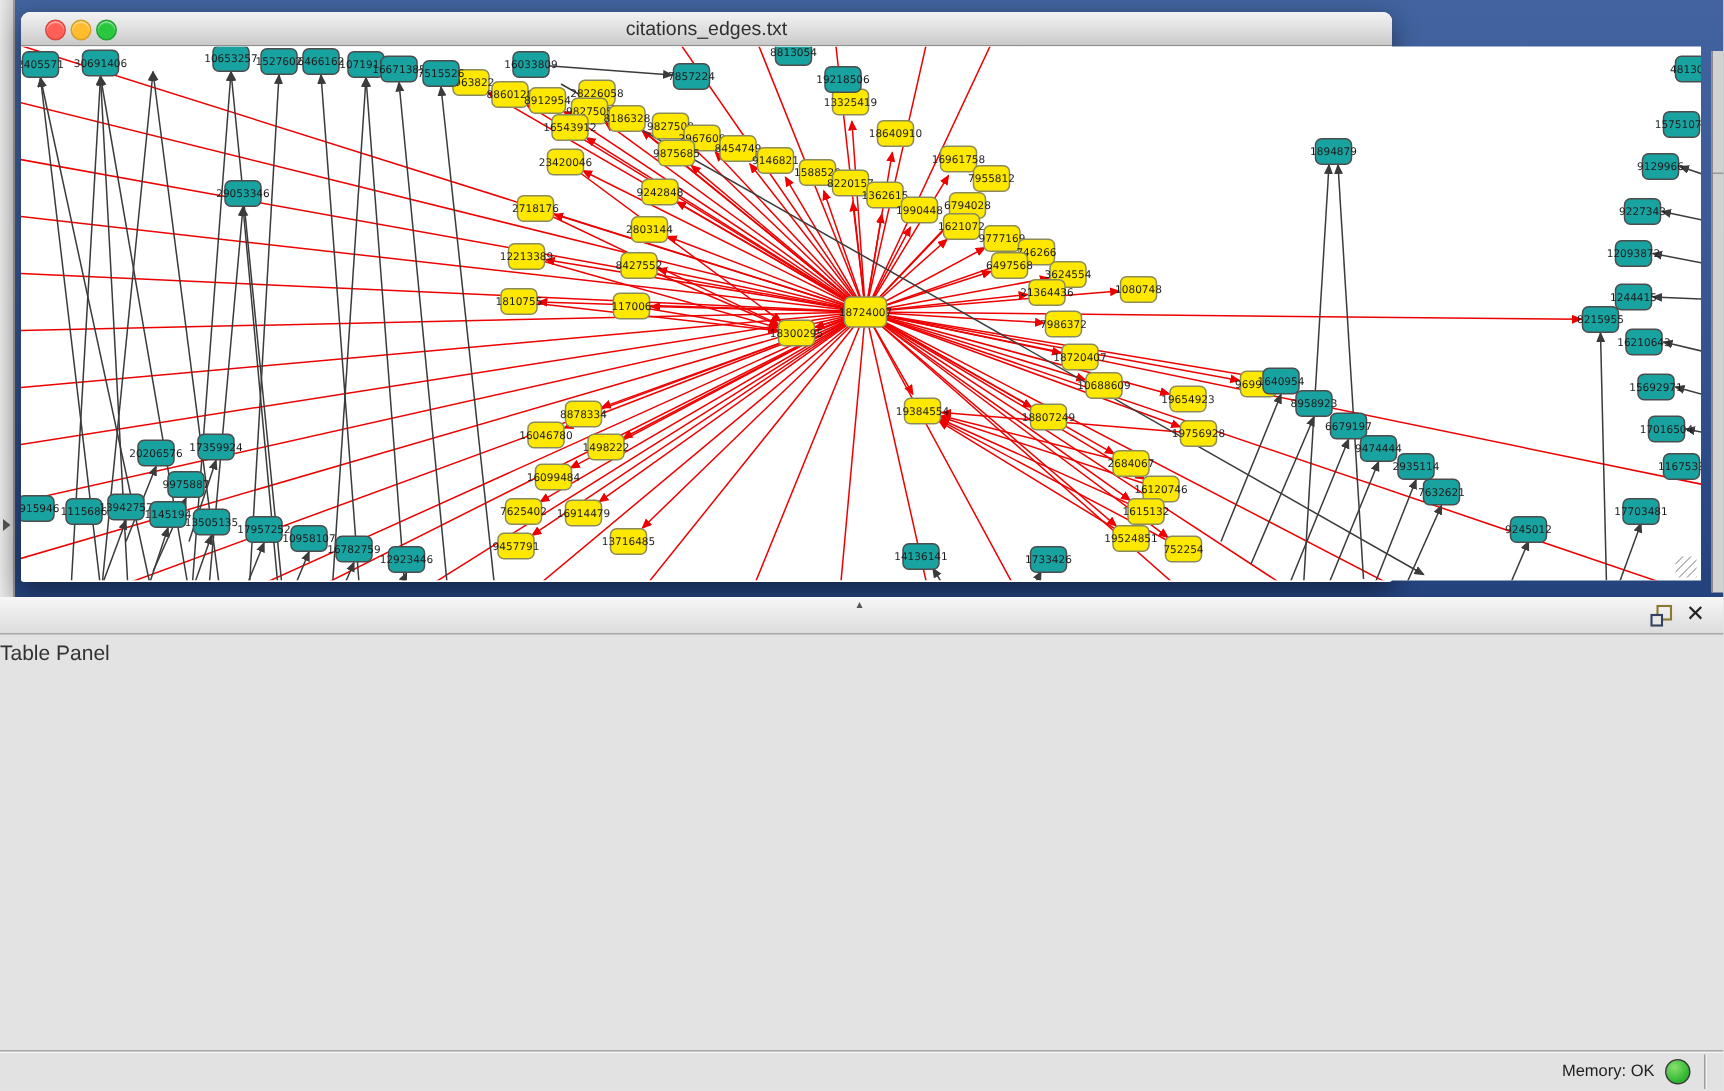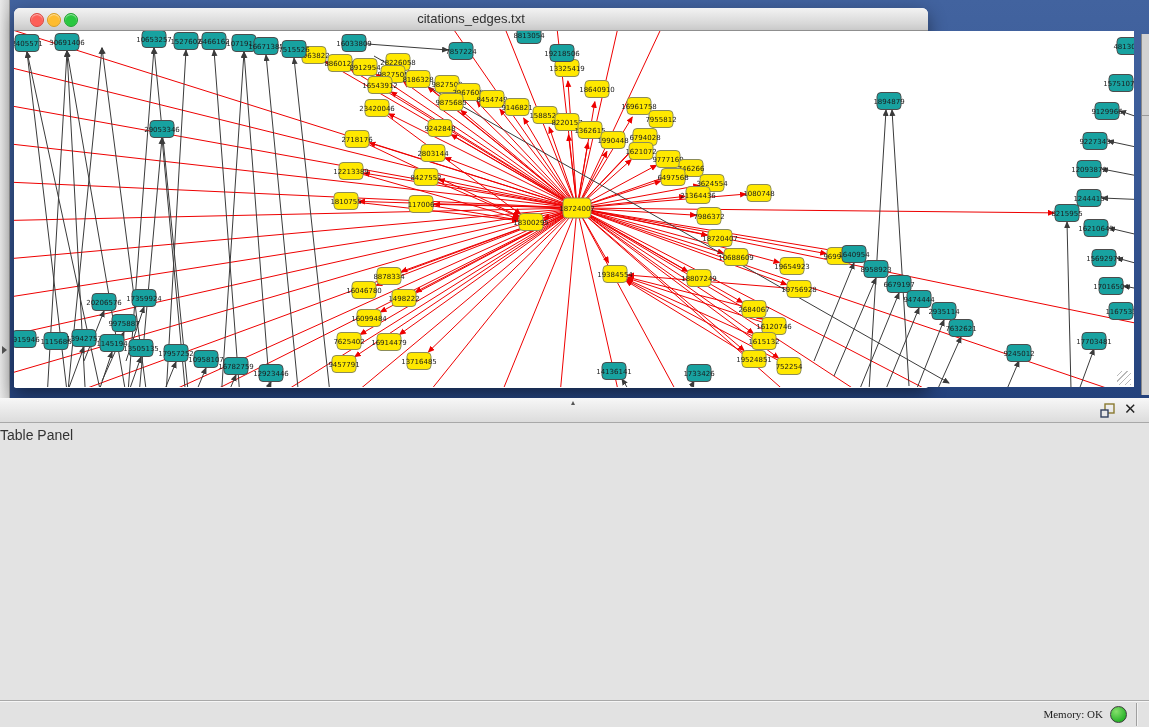--- a/index.html
+++ b/index.html
@@ -24,21 +24,21 @@
   #resize-grip{right:3px;bottom:2px;width:14px;height:14px;background:repeating-linear-gradient(135deg,transparent 0 3px,#b9b9b9 3px 4px);}
   
   #table-panel{left:0;top:398px;width:1149px;height:302px;background:#e3e3e3;}
   #tp-header{left:0;top:0;width:1149px;height:24px;background:linear-gradient(180deg,#f7f7f7,#dcdcdc);border-bottom:1px solid #a8a8a8;}
   #tp-title{left:0;top:5px;font-size:14px;color:#333;margin-top:24px;}
   #tp-splitter-dot{left:571px;top:0px;font-size:8px;color:#555;}
   #tp-float{left:1100px;top:4px;width:16px;height:16px;cursor:pointer;}
   #tp-close{left:1124px;top:2px;font-size:15px;font-weight:bold;color:#222;cursor:pointer;}
   
   #statusbar{left:0;top:700px;width:1149px;height:27px;background:#e2e2e2;border-top:1px solid #a9a9a9;box-shadow:inset 0 1px 0 #f6f6f6;}
-  #mem-label{right:46px;top:7px;font-size:11px;color:#222;font-family:Liberation Serif, serif;}
+  #mem-label{right:46px;top:7px;font-size:11px;color:#222;}
   #mem-dot{right:22px;top:5px;width:15px;height:15px;border-radius:50%;background:radial-gradient(circle at 35% 30%,#86e06c,#2db52d 70%);border:1px solid #3c3c3c;}
   #status-sep{right:12px;top:2px;width:1px;height:23px;background:#9f9f9f;box-shadow:1px 0 0 #f2f2f2;}
   svg text{font-family:"DejaVu Sans","Liberation Sans",sans-serif;}
 </style>
 </head>
 <body>
 
 <div class="abs" id="desktop"></div>
 <div class="abs" id="left-strip"></div>
 <div class="abs" id="left-expander"></div>

